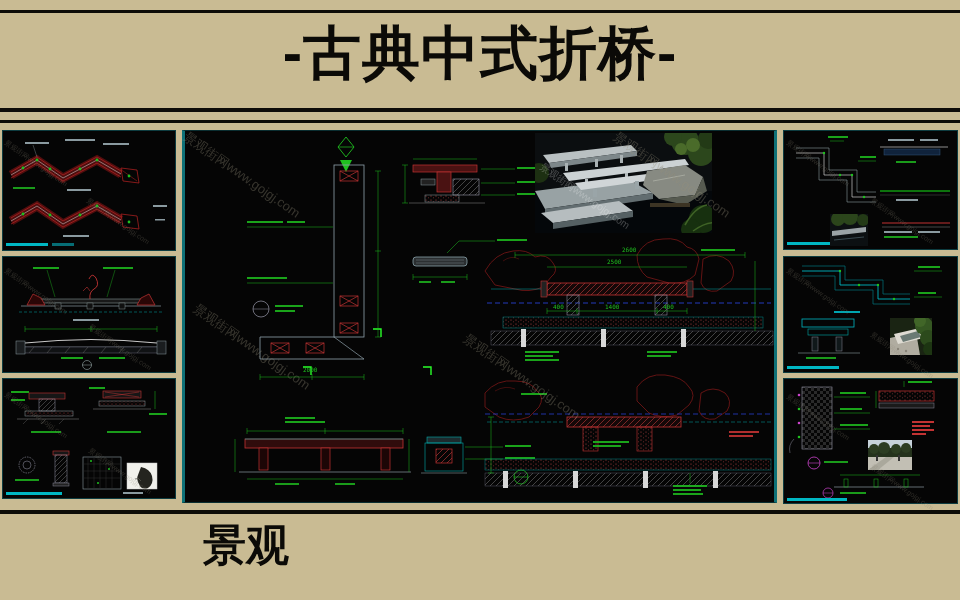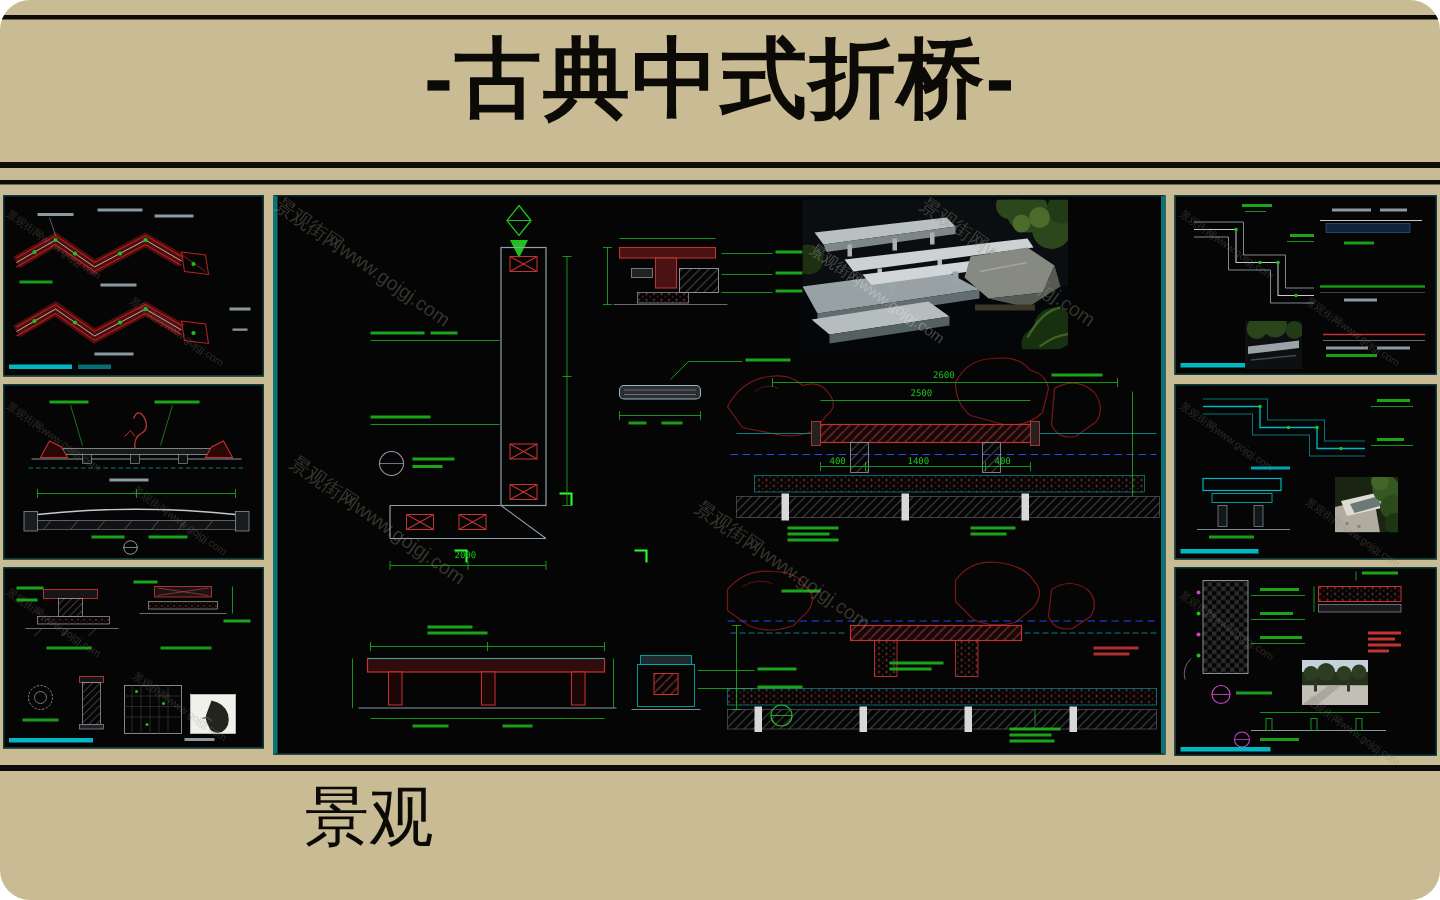--- a/index.html
+++ b/index.html
@@ -1,32 +1,31 @@
 <!DOCTYPE html>
 <html><head>
 <meta charset="utf-8">
 <style>
   html,body{margin:0;padding:0;}
   #root{
     position:relative;width:960px;height:600px;overflow:hidden;
     background:#c9bb93;
     font-family:"Liberation Sans", sans-serif;
-    border-radius:20px;
   }
   .hrule{position:absolute;left:0;width:960px;background:#0d0c08;}
   #rule-top{top:10px;height:3px;}
   #rule-title-a{top:108px;height:4px;}
   #rule-title-b{top:120px;height:3px;}
   #rule-bottom{top:510px;height:4px;}
   #page-title{
     position:absolute;top:24px;left:0;width:960px;text-align:center;
     font-size:58px;font-weight:700;color:#0b0a07;letter-spacing:1px;line-height:1;
   }
   .footer-text{
-    position:absolute;top:524px;font-size:43px;font-weight:400;color:#0b0a07;line-height:1;
+    position:absolute;top:524px;font-size:43px;font-weight:700;color:#0b0a07;line-height:1;
   }
   #footer-left{left:203px;}
   #footer-right{left:553px;}
   .panel{
     position:absolute;background:#050505;border:1px solid #0d3c40;box-sizing:border-box;
   }
   .panel.center{border-left:3px solid #0e7177;border-right:3px solid #0e7177;border-top:1px solid #0a2e31;border-bottom:1px solid #0a2e31;}
   .panel svg{position:absolute;left:0;top:0;}
   .photo{position:absolute;overflow:hidden;background:#0a0d0f;}
   .wm{

